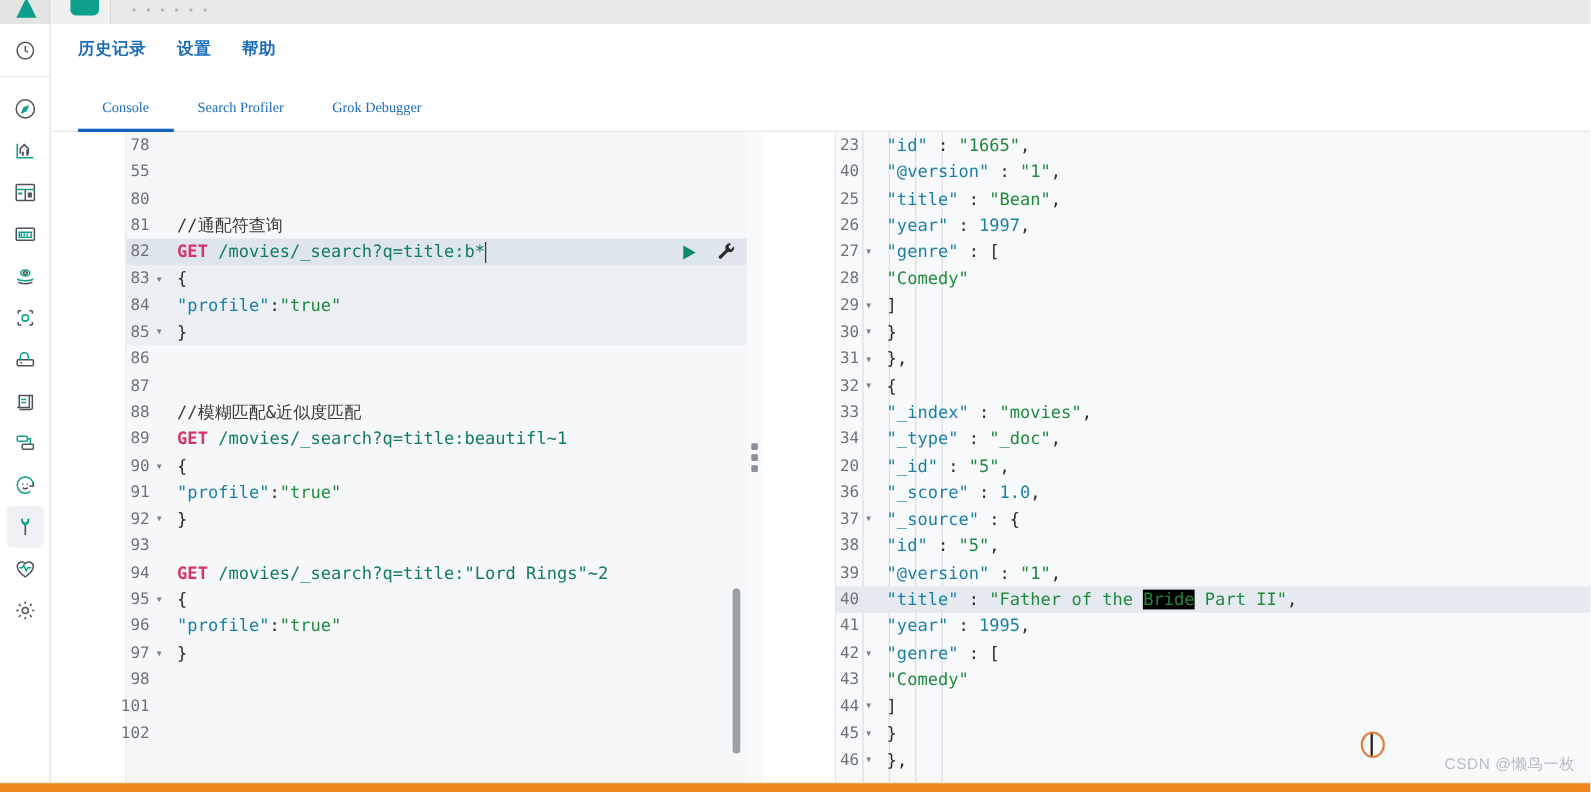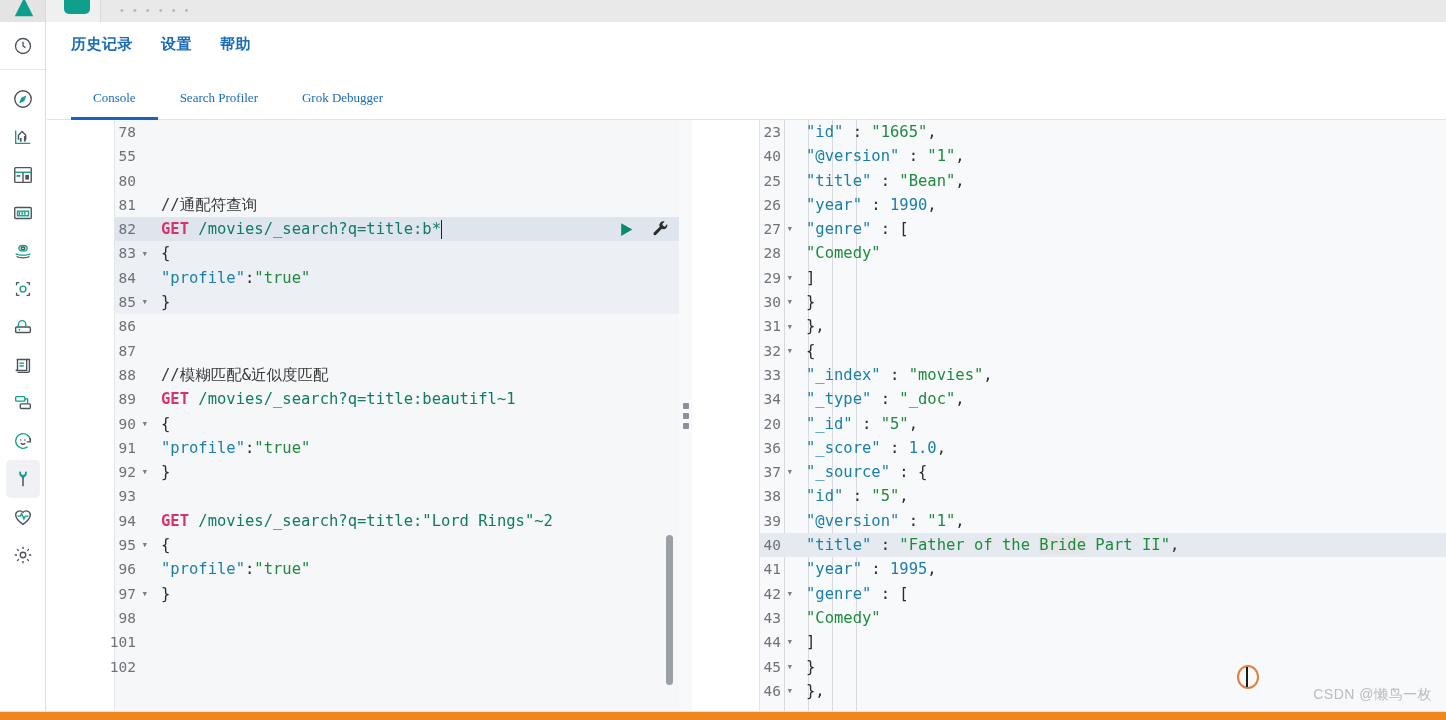--- a/index.html
+++ b/index.html
@@ -262,21 +262,21 @@
 
   
   .guides { position: absolute; left: 0; top: 0; height: 592px; z-index: 1; }
   .guide {
     position: absolute; top: 0; width: 1px; height: 592px;
     background: #d7dbe0;
   }
 
   
   .sel {
-    background: #e5e5e5;
+    background: #000000;
   }
   .mousecursor {
     position: absolute;
     width: 22px; height: 24px;
     border: 2px solid #e08040;
     border-radius: 50%;
     z-index: 20;
     pointer-events: none;
   }
   .textcaret {
@@ -538,21 +538,21 @@
           <div class="guide" style="left:140px;"></div>
           <div class="guide" style="left:164px;"></div>
         </div>
 
         <div class="hl-current-r" style="top:413.1px;"></div>
 
         <div class="code" id="right-code">
             <div class="line"><div class="gutter">23</div><div class="ltext">        <span class="k-key">"id"</span><span class="k-punc"> : </span><span class="k-str">"1665"</span><span class="k-punc">,</span></div></div>
             <div class="line"><div class="gutter">40</div><div class="ltext">        <span class="k-key">"@version"</span><span class="k-punc"> : </span><span class="k-str">"1"</span><span class="k-punc">,</span></div></div>
             <div class="line"><div class="gutter">25</div><div class="ltext">        <span class="k-key">"title"</span><span class="k-punc"> : </span><span class="k-str">"Bean"</span><span class="k-punc">,</span></div></div>
-            <div class="line"><div class="gutter">26</div><div class="ltext">        <span class="k-key">"year"</span><span class="k-punc"> : </span><span class="k-num">1990</span><span class="k-punc">,</span></div></div>
+            <div class="line"><div class="gutter">26</div><div class="ltext">        <span class="k-key">"year"</span><span class="k-punc"> : </span><span class="k-num">1997</span><span class="k-punc">,</span></div></div>
             <div class="line"><div class="gutter">27<span class="fold">▾</span></div><div class="ltext">        <span class="k-key">"genre"</span><span class="k-punc"> : </span><span class="k-punc">[</span></div></div>
             <div class="line"><div class="gutter">28</div><div class="ltext">          <span class="k-str">"Comedy"</span></div></div>
             <div class="line"><div class="gutter">29<span class="fold">▾</span></div><div class="ltext">        <span class="k-punc">]</span></div></div>
             <div class="line"><div class="gutter">30<span class="fold">▾</span></div><div class="ltext">      <span class="k-punc">}</span></div></div>
             <div class="line"><div class="gutter">31<span class="fold">▾</span></div><div class="ltext">    <span class="k-punc">}</span><span class="k-punc">,</span></div></div>
             <div class="line"><div class="gutter">32<span class="fold">▾</span></div><div class="ltext">    <span class="k-punc">{</span></div></div>
             <div class="line"><div class="gutter">33</div><div class="ltext">      <span class="k-key">"_index"</span><span class="k-punc"> : </span><span class="k-str">"movies"</span><span class="k-punc">,</span></div></div>
             <div class="line"><div class="gutter">34</div><div class="ltext">      <span class="k-key">"_type"</span><span class="k-punc"> : </span><span class="k-str">"_doc"</span><span class="k-punc">,</span></div></div>
             <div class="line"><div class="gutter">20</div><div class="ltext">      <span class="k-key">"_id"</span><span class="k-punc"> : </span><span class="k-str">"5"</span><span class="k-punc">,</span></div></div>
             <div class="line"><div class="gutter">36</div><div class="ltext">      <span class="k-key">"_score"</span><span class="k-punc"> : </span><span class="k-num">1.0</span><span class="k-punc">,</span></div></div>

